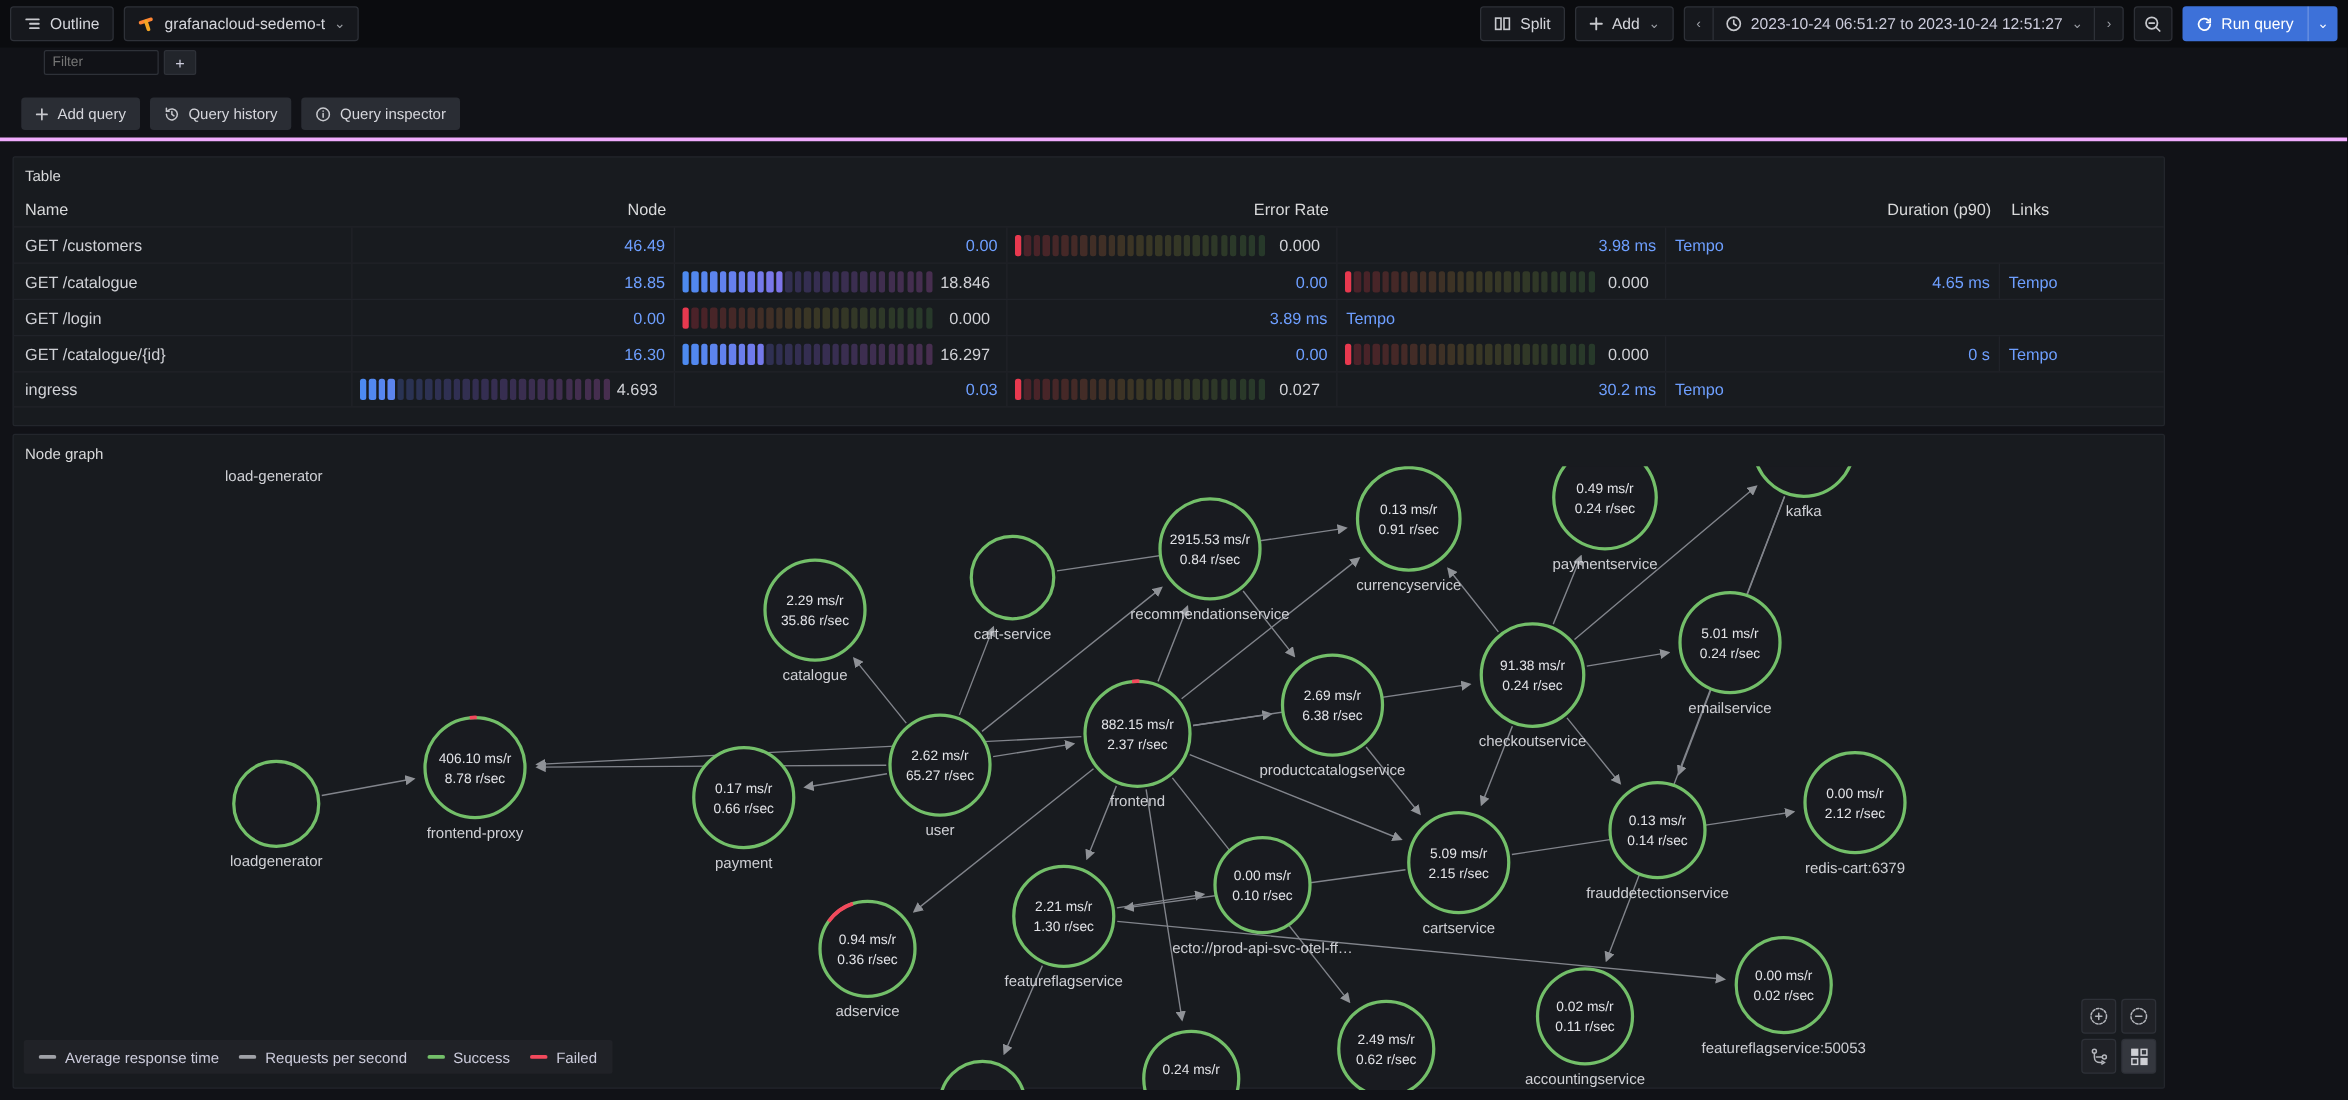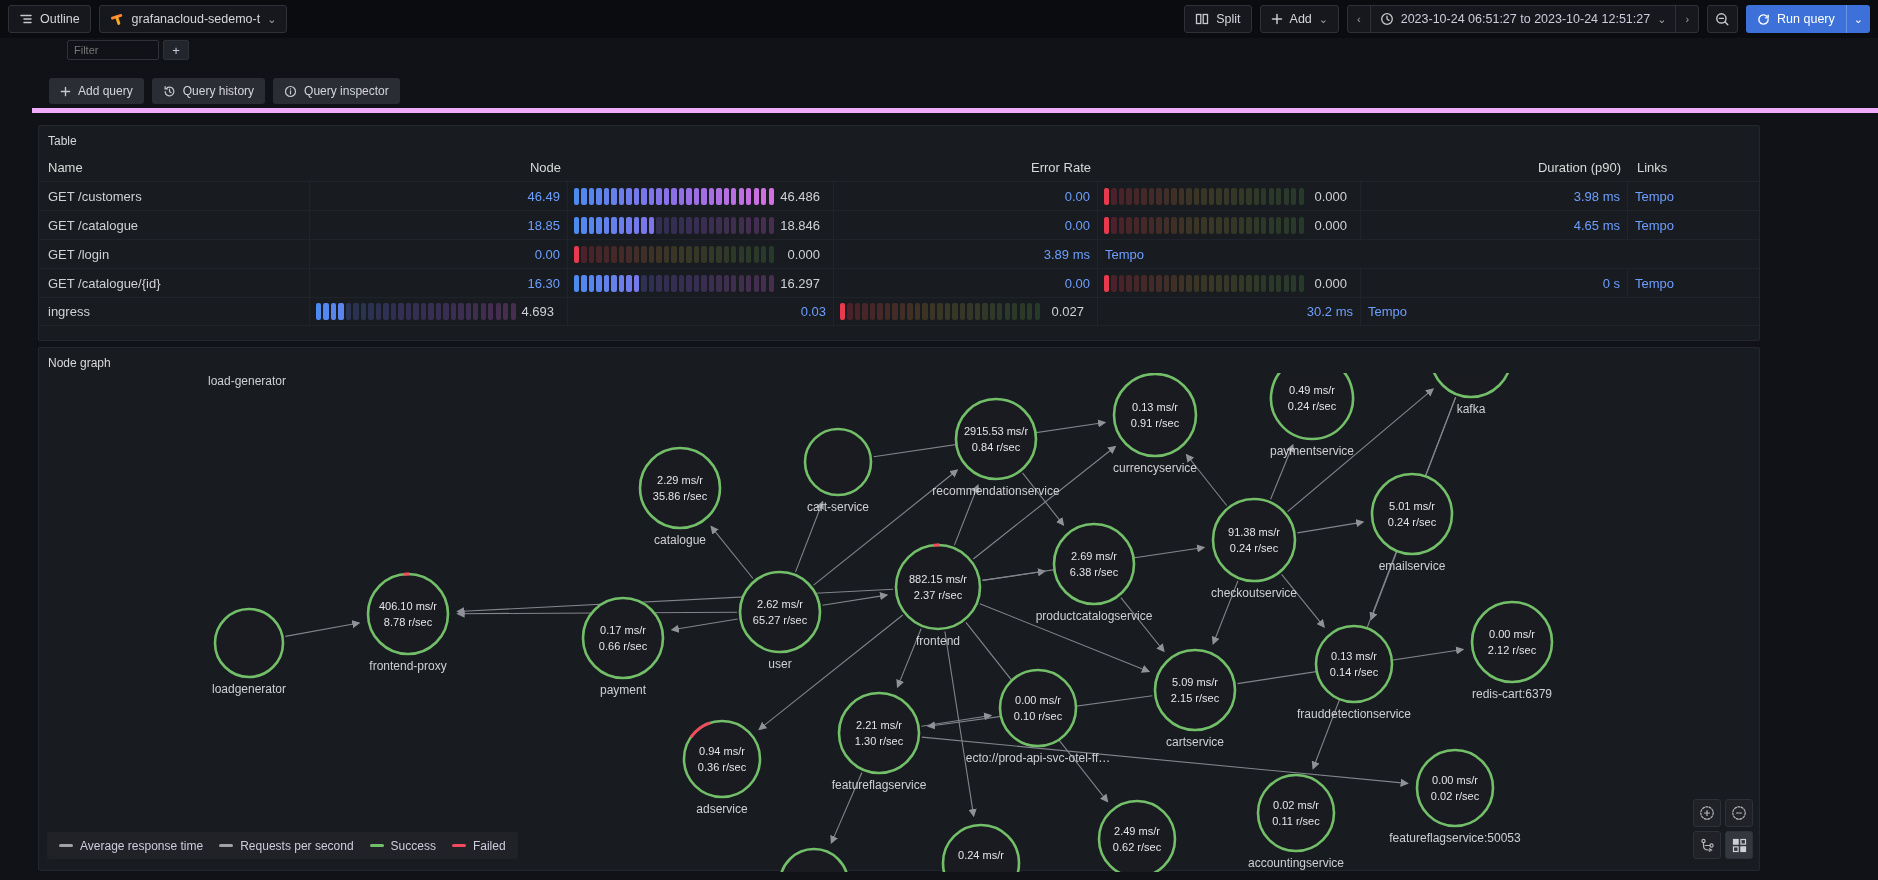--- a/index.html
+++ b/index.html
@@ -13,28 +13,28 @@
   .tb-group .seg { height:100%; display:flex; align-items:center; padding:0 9px; border-right:1px solid #2e3138; font-size:12.5px; gap:7px; cursor:pointer; }
   .tb-group .seg:last-child { border-right:none; }
   .tb-right { margin-left:auto; display:flex; align-items:center; gap:8px; }
   .run-btn { display:flex; align-items:center; height:28px; background:#3d71d9; border-radius:3px; color:#fff; overflow:hidden; }
   .run-btn .seg { display:flex; align-items:center; gap:7px; padding:0 11px; height:100%; font-size:12.5px; font-weight:500; cursor:pointer; }
   .run-btn .seg.caret { padding:0 7px; border-left:1px solid rgba(255,255,255,.25); }
   .chev { font-size:11px; color:#9fa1a8; line-height:1; }
   .run-btn .chev { color:#fff; }
 
   
-  .query-area { height:75px; border-bottom:5px solid #f0abfc; position:relative;margin-left:32px; }
+  .query-area { height:75px; border-bottom:3px solid #f0abfc; position:relative; }
   .filter-input { position:absolute; left:35px; top:2px; width:92px; height:20px; background:transparent; border:1px solid #2e3138; border-radius:2px; color:#9d9da8; font-size:11px; padding:0 6px; font-family:"Liberation Sans", sans-serif; }
   .filter-plus { position:absolute; left:131px; top:2px; width:26px; height:20px; background:#22252b; border:1px solid #2e3138; border-radius:2px; color:#ccccdc; font-size:13px; display:flex; align-items:center; justify-content:center; cursor:pointer; }
   .qbtn-row { position:absolute; left:17px; top:40px; display:flex; gap:8px; }
   .qbtn { height:26px; padding:0 11px; background:#2a2d34; border-radius:3px; font-size:12px; display:flex; align-items:center; gap:7px; color:#d5d6dc; cursor:pointer; }
 
   
-  .panel { position:absolute; left:10px; width:1722px; background:#181b1f; border:1px solid #23262c; border-radius:2px;margin-left:28px; }
+  .panel { position:absolute; left:10px; width:1722px; background:#181b1f; border:1px solid #23262c; border-radius:2px; }
   .panel-title { font-size:12px; font-weight:500; color:#d8d9da; padding:8px 0 0 9px; }
   #table-panel { top:125px; height:216px; }
   #graph-panel { top:347px; height:524px; }
 
   
   .t-grid { display:grid; grid-template-columns:271px 258px 266px 264px 263px 267px auto; }
   .t-header { position:absolute; top:28px; left:0; right:0; height:27px; align-items:center; font-size:13px; font-weight:500; color:#d8d9da; }
   .t-rows { position:absolute; top:55px; left:0; right:0; }
   .t-row { height:29px; border-top:1px solid #202329; align-items:stretch; font-size:13px; }
   .t-rows .t-row:last-child { border-bottom:1px solid #202329; }
@@ -193,52 +193,20 @@
       <div></div>
       <div class="hdr-right">Error Rate</div>
       <div></div>
       <div class="hdr-right">Duration (p90)</div>
       <div class="hdr-left">Links</div>
     </div>
     <div class="t-rows" id="table-rows">
         <div class="t-grid t-row">
           <div class="cell c-name">GET /customers</div>
           <div class="cell c-num">46.49</div>
-          <div class="cell c-gauge">
-            <div class="gauge">
-              <i style="background: rgb(77, 138, 240);"></i>
-              <i style="background: rgb(82, 136, 239);"></i>
-              <i style="background: rgb(87, 134, 239);"></i>
-              <i style="background: rgb(92, 132, 238);"></i>
-              <i style="background: rgb(97, 130, 238);"></i>
-              <i style="background: rgb(102, 128, 237);"></i>
-              <i style="background: rgb(107, 126, 236);"></i>
-              <i style="background: rgb(111, 123, 236);"></i>
-              <i style="background: rgb(116, 121, 235);"></i>
-              <i style="background: rgb(121, 119, 234);"></i>
-              <i style="background: rgb(126, 117, 234);"></i>
-              <i style="background: rgb(131, 115, 233);"></i>
-              <i style="background: rgb(136, 113, 233);"></i>
-              <i style="background: rgb(141, 111, 232);"></i>
-              <i style="background: rgb(146, 111, 231);"></i>
-              <i style="background: rgb(152, 111, 231);"></i>
-              <i style="background: rgb(157, 111, 230);"></i>
-              <i style="background: rgb(163, 111, 229);"></i>
-              <i style="background: rgb(168, 111, 229);"></i>
-              <i style="background: rgb(174, 111, 228);"></i>
-              <i style="background: rgb(179, 111, 227);"></i>
-              <i style="background: rgb(185, 111, 226);"></i>
-              <i style="background: rgb(190, 111, 226);"></i>
-              <i style="background: rgb(196, 111, 225);"></i>
-              <i style="background: rgb(201, 111, 224);"></i>
-              <i style="background: rgb(207, 111, 224);"></i>
-              <i style="background: rgb(212, 111, 223);"></i>
-            </div>
-            <div class="g-val">46.486</div>
-          </div>
           <div class="cell c-num">0.00</div>
           <div class="cell c-gauge">
             <div class="gauge">
               <i style="background: rgb(232, 57, 79);"></i>
               <i style="background: rgb(75, 34, 41);"></i>
               <i style="background: rgb(73, 35, 40);"></i>
               <i style="background: rgb(72, 37, 40);"></i>
               <i style="background: rgb(70, 39, 40);"></i>
               <i style="background: rgb(69, 40, 39);"></i>
               <i style="background: rgb(68, 42, 39);"></i>

